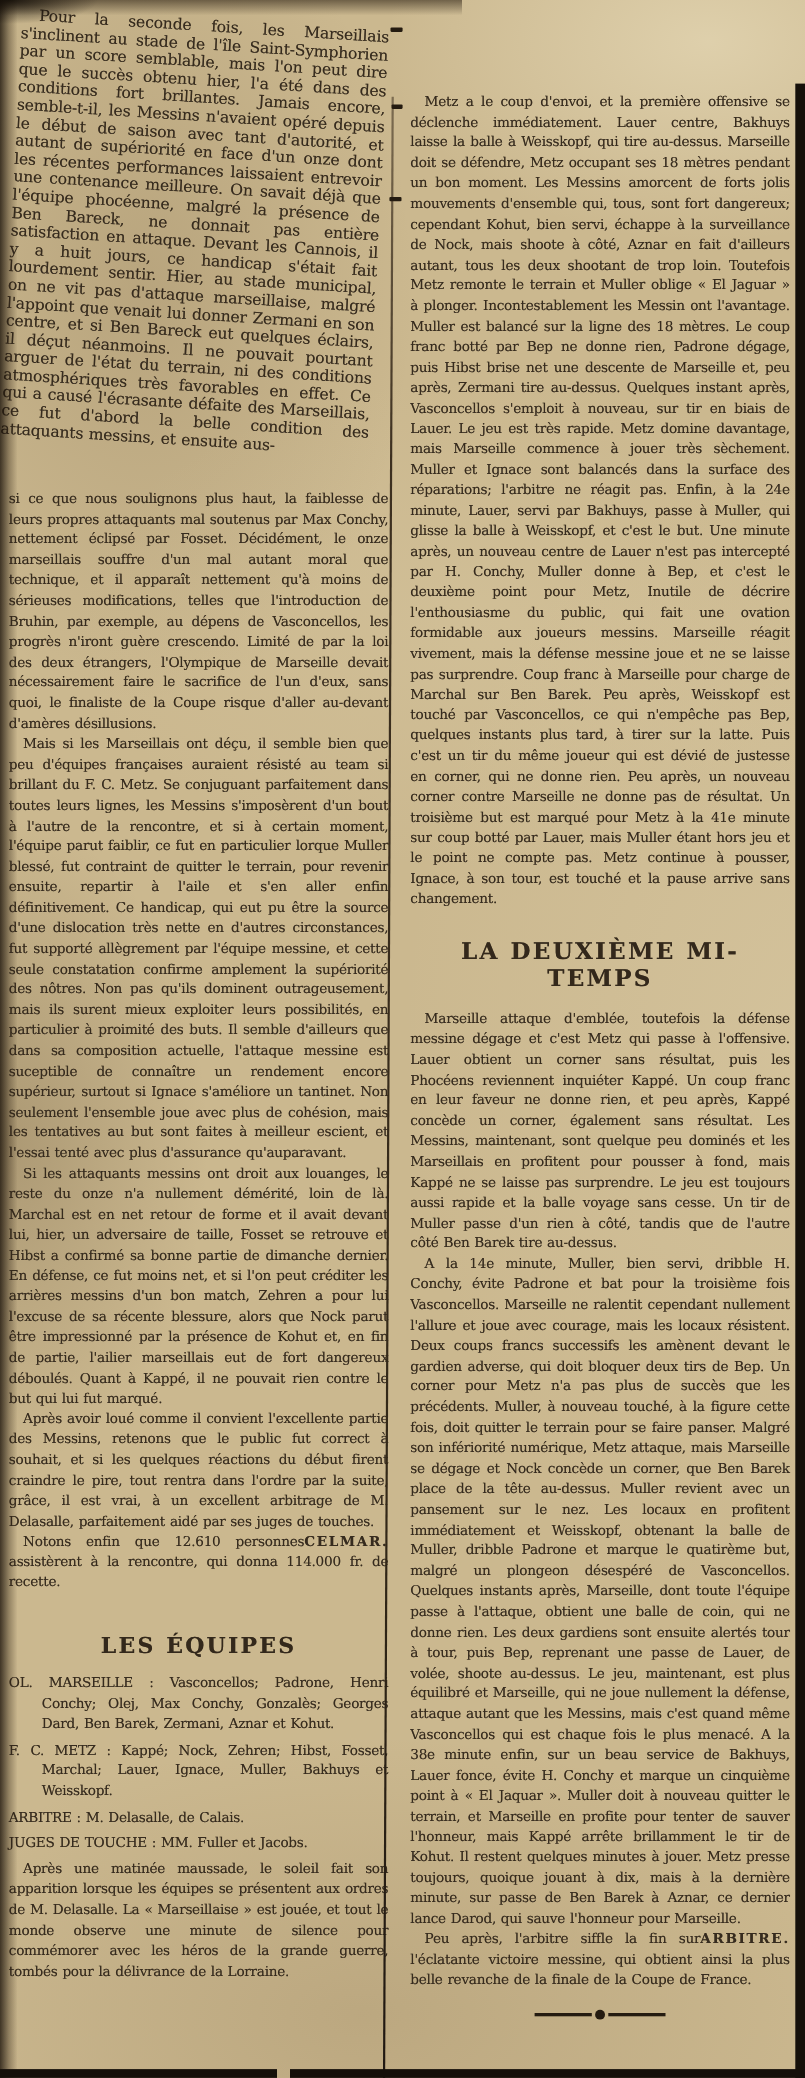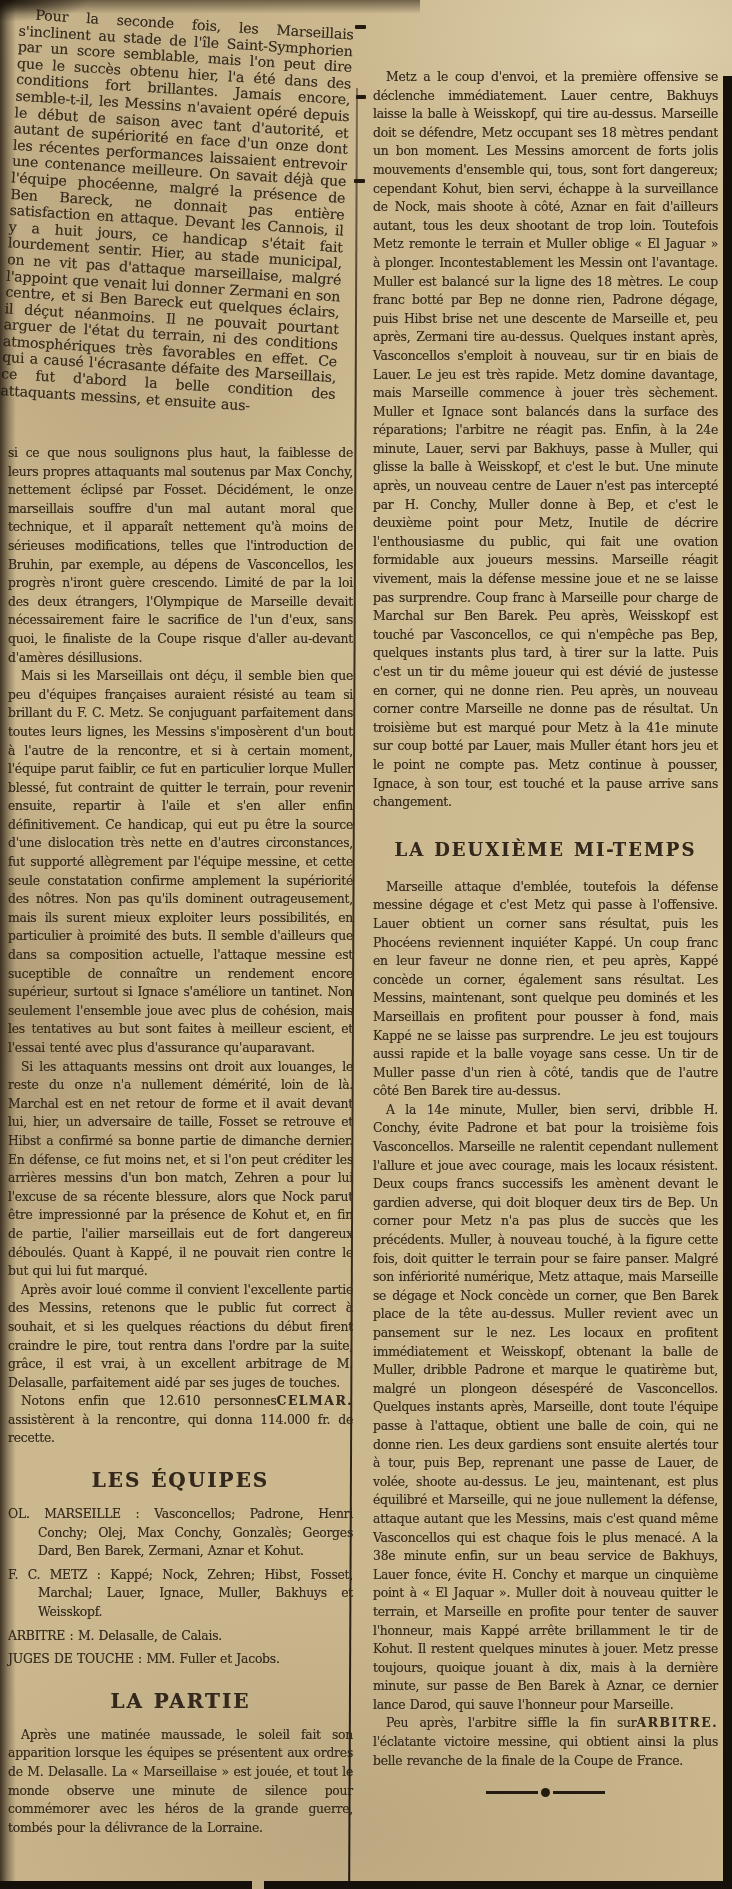--- a/index.html
+++ b/index.html
@@ -23,46 +23,46 @@
     position: absolute;
     text-align: justify;
     font-size: 12.4px;
     line-height: 18.6px;
     letter-spacing: -0.25px;
     word-spacing: 0.06em;
   }
   .col p { margin: 0; text-indent: 13px; text-shadow: 0 0 0.5px rgba(54,43,30,0.55); }
   .col p.noind { text-indent: 0; }
   .col-left  { left: 8px;  top: 0;    width: 345px; }
-  .col-right { left: 373px; top: 68px; width: 345px; }
+  .col-right { left: 373px; top: 83px; width: 345px; }
 
   
   .lead-wrap { position: relative; height: 444px; overflow: visible; }
   .lead-wrap p.lead {
     width: 334px;
     font-size: 14.2px;
     line-height: 16.6px;
     letter-spacing: -0.2px;
     transform: matrix(1, 0.062, -0.05, 0.985, 12, 6);
     transform-origin: 0 0;
     text-indent: 16px;
   }
 
   h2 {
     font-size: 20px;
     line-height: 24px;
     font-weight: bold;
     text-align: center;
     letter-spacing: 2px;
-    margin: 20px 0 13px;
+    margin: 36px 0 13px;
     text-indent: 0;
     color: #33281b;
     text-shadow: 0 0 0.6px rgba(51,40,27,0.6);
   }
-  .col-right h2 { font-size: 18px; margin: 26px 0 16px; }
+  .col-right h2 { font-size: 21px; margin: 26px 0 16px; }
 
   .hang { text-indent: -30px !important; padding-left: 30px; margin-bottom: 5px !important; }
 
   .has-byline { position: relative; }
   .byline {
     float: right;
     font-weight: bold;
     letter-spacing: 1.5px;
     text-indent: 0;
   }
@@ -122,21 +122,20 @@
   <p>Après avoir loué comme il convient l'excellente partie des Messins, retenons que le public fut correct à souhait, et si les quelques réactions du début firent craindre le pire, tout rentra dans l'ordre par la suite, grâce, il est vrai, à un excellent arbitrage de M. Delasalle, parfaitement aidé par ses juges de touches.</p>
   <p class="has-byline">
     <span class="byline">CELMAR.</span>
     <span>Notons enfin que 12.610 personnes assistèrent à la rencontre, qui donna 114.000 fr. de recette.</span>
   </p>
   <h2>LES ÉQUIPES</h2>
   <p class="hang">OL. MARSEILLE : Vasconcellos; Padrone, Henri Conchy; Olej, Max Conchy, Gonzalès; Georges Dard, Ben Barek, Zermani, Aznar et Kohut.</p>
   <p class="hang">F. C. METZ : Kappé; Nock, Zehren; Hibst, Fosset, Marchal; Lauer, Ignace, Muller, Bakhuys et Weisskopf.</p>
   <p class="hang">ARBITRE : M. Delasalle, de Calais.</p>
   <p class="hang">JUGES DE TOUCHE : MM. Fuller et Jacobs.</p>
-  <h2>LA PARTIE</h2>
   <p>Après une matinée maussade, le soleil fait son apparition lorsque les équipes se présentent aux ordres de M. Delasalle. La « Marseillaise » est jouée, et tout le monde observe une minute de silence pour commémorer avec les héros de la grande guerre, tombés pour la délivrance de la Lorraine.</p>
 </div>
 
 <div class="col col-right">
   <p>Metz a le coup d'envoi, et la première offensive se déclenche immédiatement. Lauer centre, Bakhuys laisse la balle à Weisskopf, qui tire au-dessus. Marseille doit se défendre, Metz occupant ses 18 mètres pendant un bon moment. Les Messins amorcent de forts jolis mouvements d'ensemble qui, tous, sont fort dangereux; cependant Kohut, bien servi, échappe à la surveillance de Nock, mais shoote à côté, Aznar en fait d'ailleurs autant, tous les deux shootant de trop loin. Toutefois Metz remonte le terrain et Muller oblige « El Jaguar » à plonger. Incontestablement les Messin ont l'avantage. Muller est balancé sur la ligne des 18 mètres. Le coup franc botté par Bep ne donne rien, Padrone dégage, puis Hibst brise net une descente de Marseille et, peu après, Zermani tire au-dessus. Quelques instant après, Vasconcellos s'emploit à nouveau, sur tir en biais de Lauer. Le jeu est très rapide. Metz domine davantage, mais Marseille commence à jouer très sèchement. Muller et Ignace sont balancés dans la surface des réparations; l'arbitre ne réagit pas. Enfin, à la 24e minute, Lauer, servi par Bakhuys, passe à Muller, qui glisse la balle à Weisskopf, et c'est le but. Une minute après, un nouveau centre de Lauer n'est pas intercepté par H. Conchy, Muller donne à Bep, et c'est le deuxième point pour Metz, Inutile de décrire l'enthousiasme du public, qui fait une ovation formidable aux joueurs messins. Marseille réagit vivement, mais la défense messine joue et ne se laisse pas surprendre. Coup franc à Marseille pour charge de Marchal sur Ben Barek. Peu après, Weisskopf est touché par Vasconcellos, ce qui n'empêche pas Bep, quelques instants plus tard, à tirer sur la latte. Puis c'est un tir du même joueur qui est dévié de justesse en corner, qui ne donne rien. Peu après, un nouveau corner contre Marseille ne donne pas de résultat. Un troisième but est marqué pour Metz à la 41e minute sur coup botté par Lauer, mais Muller étant hors jeu et le point ne compte pas. Metz continue à pousser, Ignace, à son tour, est touché et la pause arrive sans changement.</p>
   <h2>LA DEUXIÈME MI-TEMPS</h2>
   <p>Marseille attaque d'emblée, toutefois la défense messine dégage et c'est Metz qui passe à l'offensive. Lauer obtient un corner sans résultat, puis les Phocéens reviennent inquiéter Kappé. Un coup franc en leur faveur ne donne rien, et peu après, Kappé concède un corner, également sans résultat. Les Messins, maintenant, sont quelque peu dominés et les Marseillais en profitent pour pousser à fond, mais Kappé ne se laisse pas surprendre. Le jeu est toujours aussi rapide et la balle voyage sans cesse. Un tir de Muller passe d'un rien à côté, tandis que de l'autre côté Ben Barek tire au-dessus.</p>
   <p>A la 14e minute, Muller, bien servi, dribble H. Conchy, évite Padrone et bat pour la troisième fois Vasconcellos. Marseille ne ralentit cependant nullement l'allure et joue avec courage, mais les locaux résistent. Deux coups francs successifs les amènent devant le gardien adverse, qui doit bloquer deux tirs de Bep. Un corner pour Metz n'a pas plus de succès que les précédents. Muller, à nouveau touché, à la figure cette fois, doit quitter le terrain pour se faire panser. Malgré son infériorité numérique, Metz attaque, mais Marseille se dégage et Nock concède un corner, que Ben Barek place de la tête au-dessus. Muller revient avec un pansement sur le nez. Les locaux en profitent immédiatement et Weisskopf, obtenant la balle de Muller, dribble Padrone et marque le quatirème but, malgré un plongeon désespéré de Vasconcellos. Quelques instants après, Marseille, dont toute l'équipe passe à l'attaque, obtient une balle de coin, qui ne donne rien. Les deux gardiens sont ensuite alertés tour à tour, puis Bep, reprenant une passe de Lauer, de volée, shoote au-dessus. Le jeu, maintenant, est plus équilibré et Marseille, qui ne joue nullement la défense, attaque autant que les Messins, mais c'est quand même Vasconcellos qui est chaque fois le plus menacé. A la 38e minute enfin, sur un beau service de Bakhuys, Lauer fonce, évite H. Conchy et marque un cinquième point à « El Jaquar ». Muller doit à nouveau quitter le terrain, et Marseille en profite pour tenter de sauver l'honneur, mais Kappé arrête brillamment le tir de Kohut. Il restent quelques minutes à jouer. Metz presse toujours, quoique jouant à dix, mais à la dernière minute, sur passe de Ben Barek à Aznar, ce dernier lance Darod, qui sauve l'honneur pour Marseille.</p>
   <p class="has-byline">
     <span class="byline">ARBITRE.</span>

